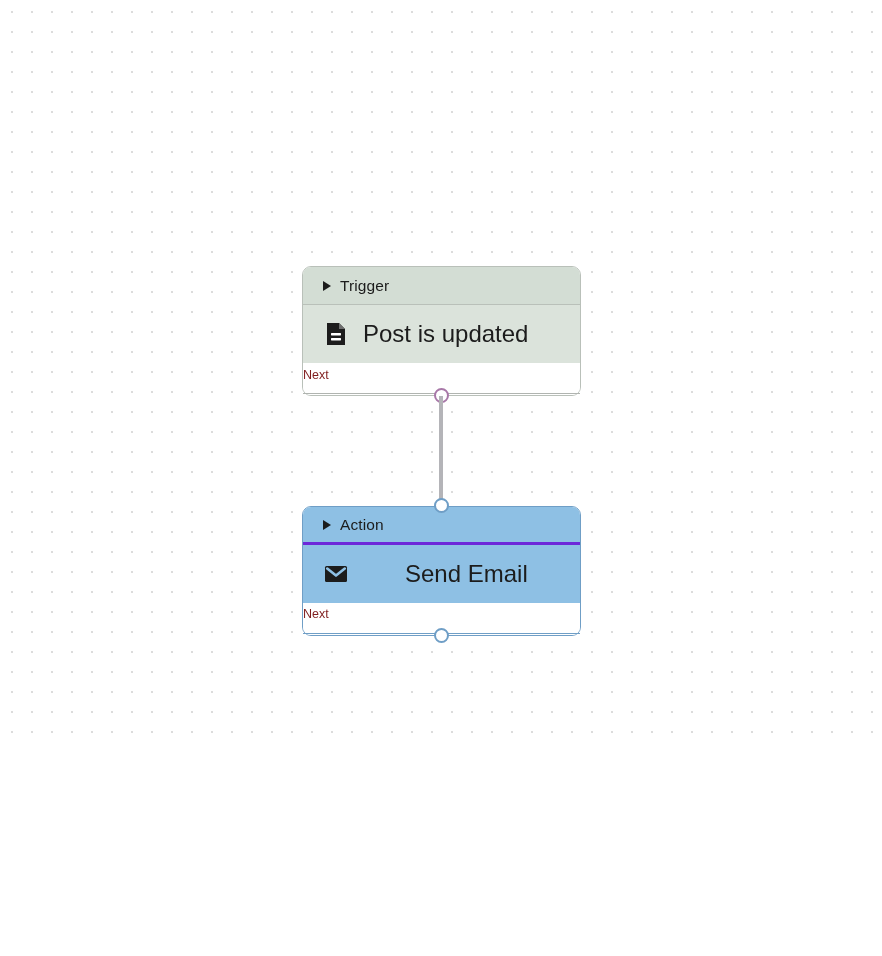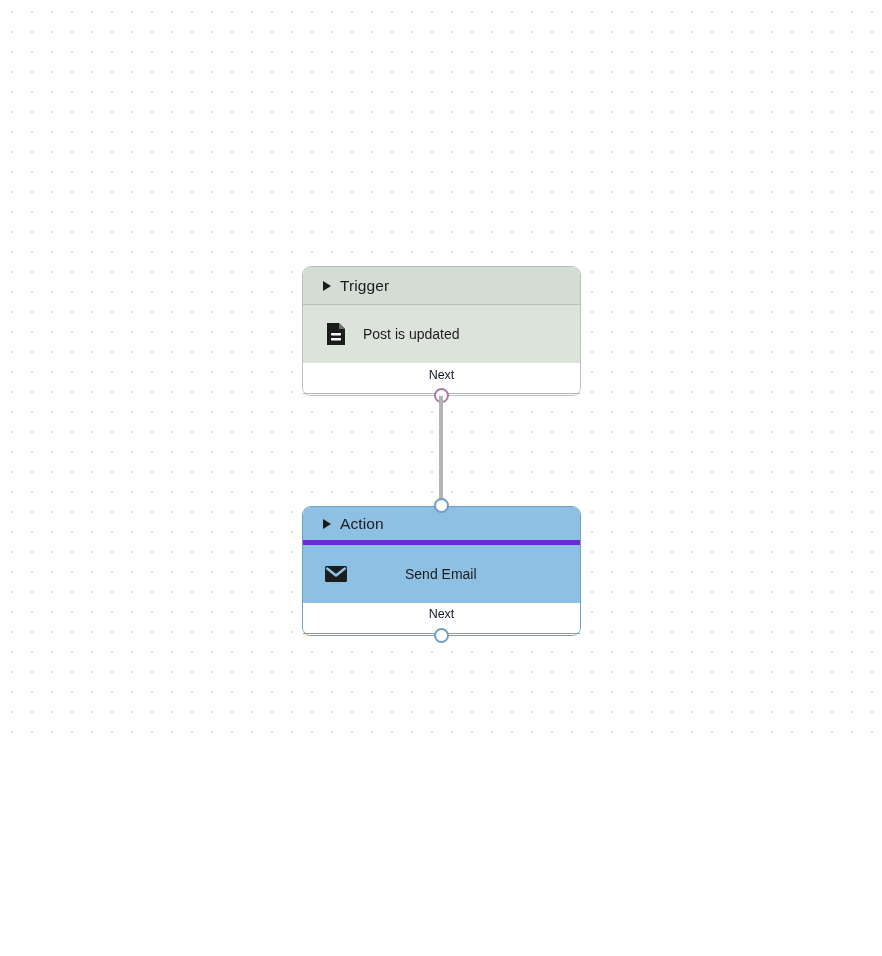--- a/index.html
+++ b/index.html
@@ -56,42 +56,42 @@
     margin-right: 9px;
     flex: none;
   }
 
   .node-body {
     box-sizing: border-box;
     height: 58px;
     display: flex;
     align-items: center;
     padding-left: 20px;
-    font-size: 14px;
+    font-size: 24px;
     color: #1c1c1c;
   }
 
   .body-icon {
     width: 26px;
     height: 26px;
     margin-right: 14px;
     flex: none;
     display: block;
   }
 
   .node-footer {
     box-sizing: border-box;
     height: 32px;
     background: #ffffff;
     display: flex;
     align-items: flex-start;
-    justify-content: center;
+    justify-content: flex-start;
     padding-top: 4px;
     font-size: 12.5px;
-    color: #0f172a;
+    color: #7f1d1d;
   }
 
   
   .node.trigger {
     border: 1px solid #b9c0b9;
   }
   .node.trigger .node-header {
     background: #d3ddd4;
     border-bottom: 1px solid #b9c0b9;
   }
@@ -101,21 +101,21 @@
   .node.trigger .node-footer {
     border-top: 1px solid transparent;
   }
 
   
   .node.action {
     border: 1px solid #6f9ec6;
   }
   .node.action .node-header {
     background: #8ec0e4;
-    border-bottom: 5px solid #6d28d9;
+    border-bottom: 3px solid #6d28d9;
   }
   .node.action .node-body {
     background: #8ec0e4;
     gap: 42px;
   }
 
   
   .port {
     position: absolute;
     box-sizing: border-box;

